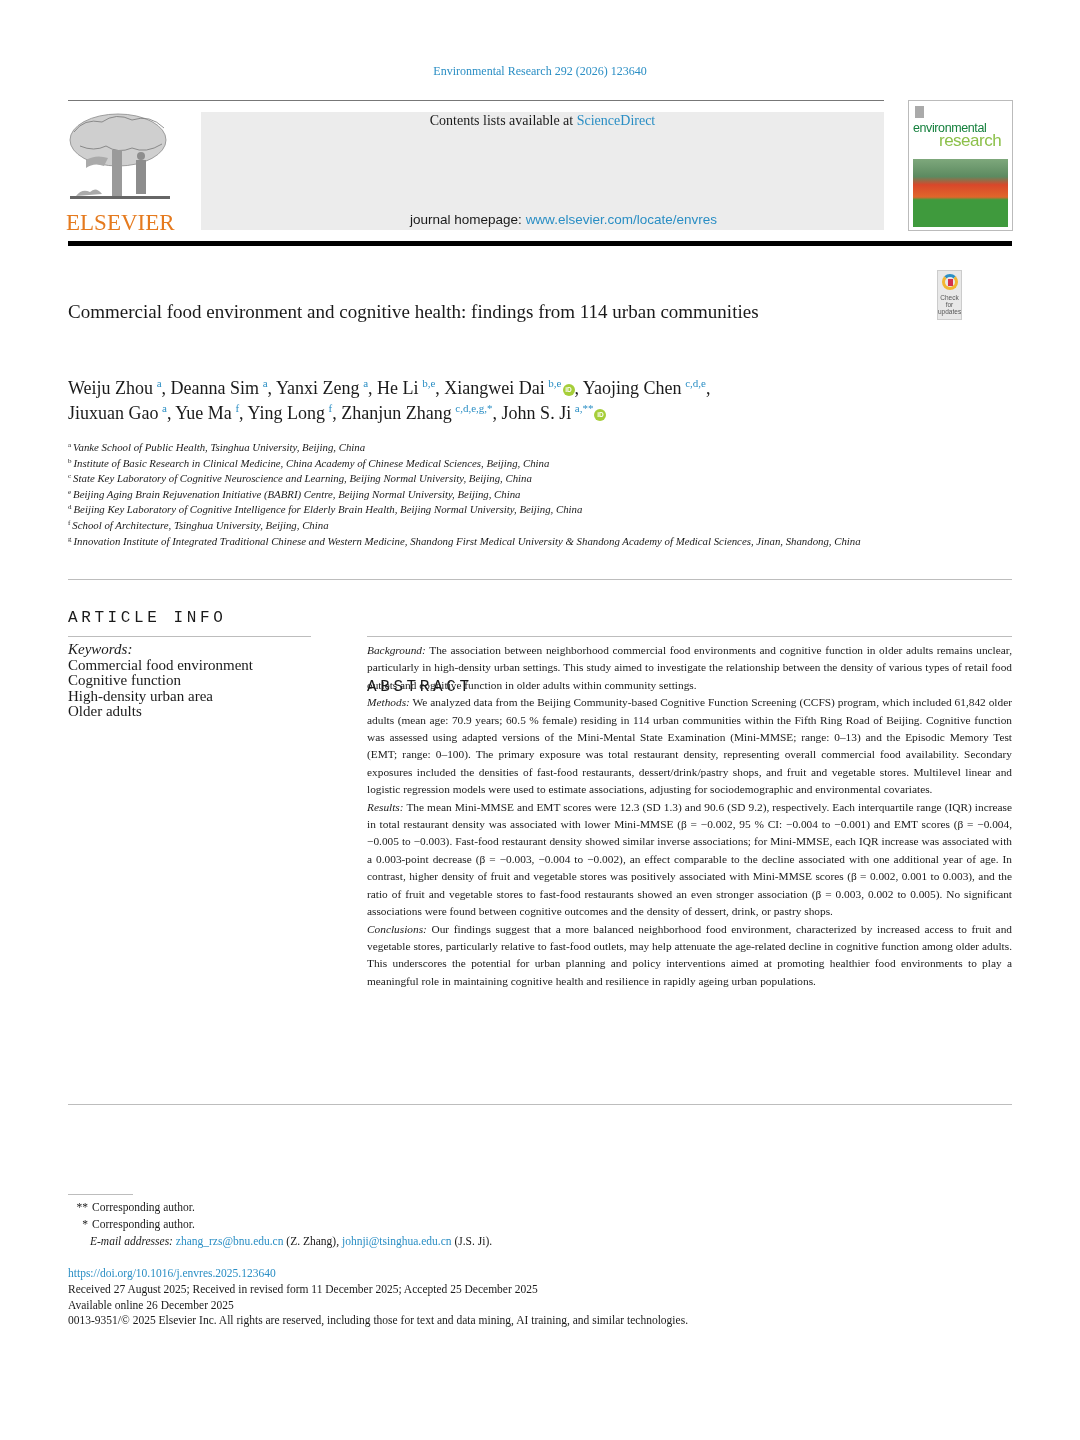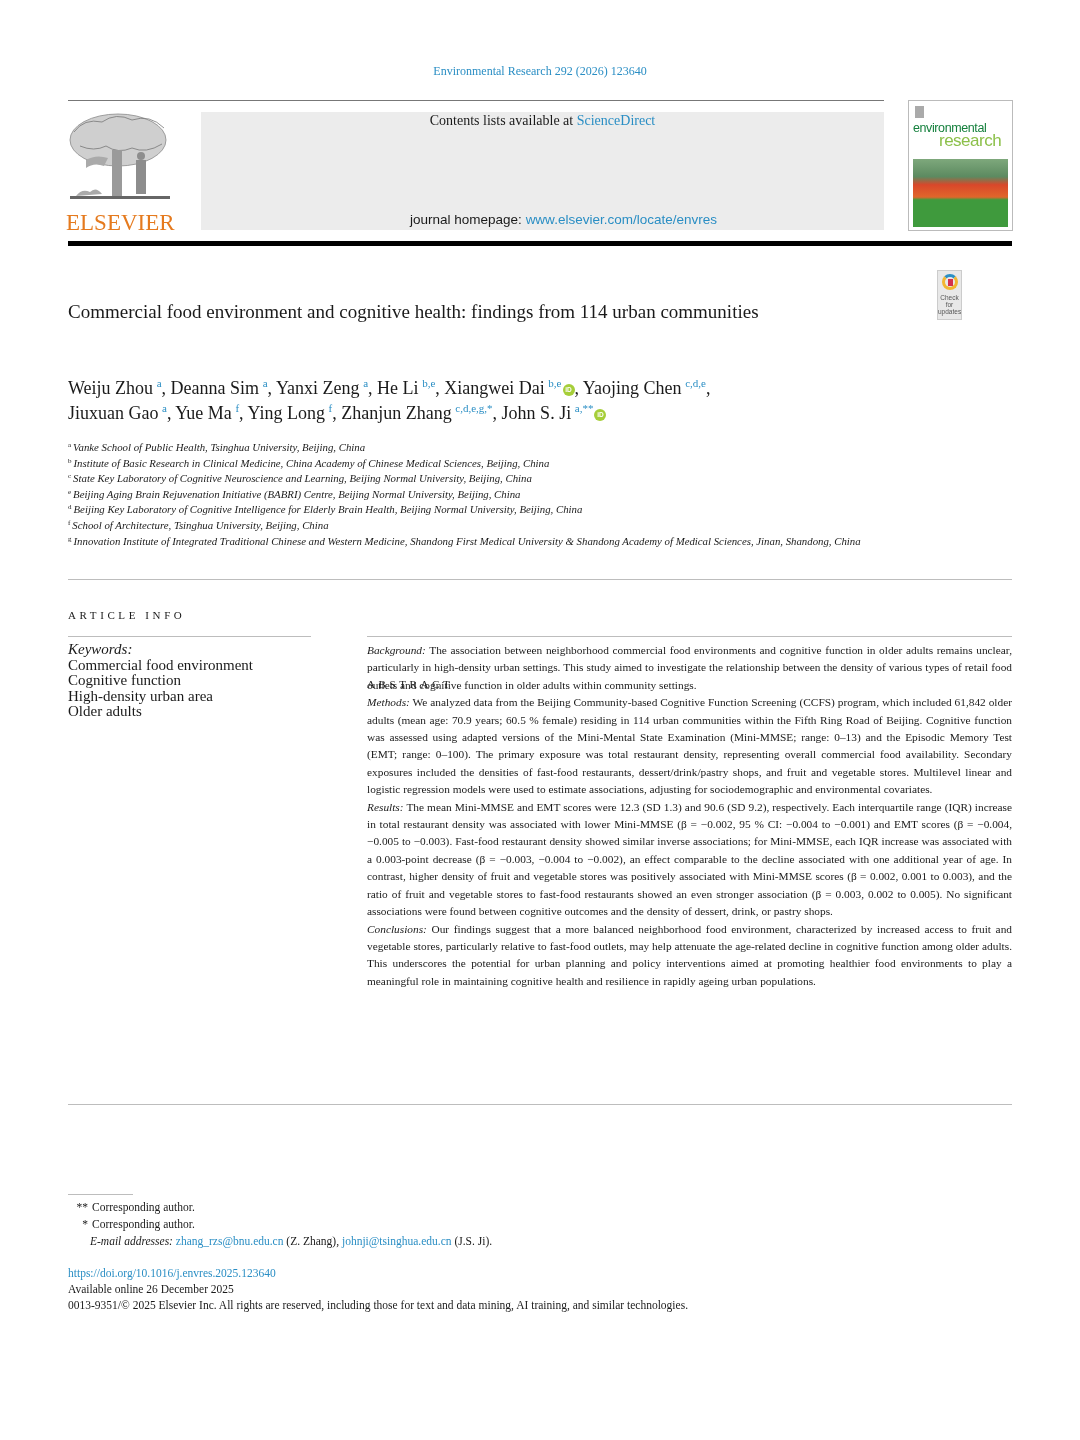--- a/index.html
+++ b/index.html
@@ -44,21 +44,21 @@
   #authors sup { font-size: 11px; color: #2a8ec4; vertical-align: 7px; line-height: 0; }
   .orcid { display: inline-block; width: 12px; height: 12px; border-radius: 50%; background: #a6ce39; color: #fff; font-family: "Liberation Sans", sans-serif; font-size: 6.5px; font-weight: bold; text-align: center; line-height: 12px; vertical-align: 2px; margin-left: 1px; }
 
   
   #affiliations { top: 440px; left: 68px; width: 820px; font-family: "Liberation Serif", serif; font-style: italic; font-size: 10.8px; line-height: 15.6px; }
   #affiliations sup { font-style: normal; font-size: 7px; vertical-align: 4px; line-height: 0; margin-right: 2px; }
 
   #mid-rule { top: 579px; left: 68px; width: 944px; height: 1px; background: #bdbdbd; }
 
   
-  .spaced-head { font-family: Liberation Serif, serif; font-size: 11px; letter-spacing: 3.6px; }
+  .spaced-head { font-family: Liberation Mono, monospace; font-size: 16px; letter-spacing: 3.6px; }
   #article-info-head { top: 609px; left: 68px; }
   #info-rule { top: 636px; left: 68px; width: 243px; height: 1px; background: #bdbdbd; }
   #keywords { top: 642px; left: 68px; width: 245px; font-family: "Liberation Serif", serif; font-size: 15px; line-height: 15.6px; }
   #keywords .kw-label { font-style: italic; }
 
   
   #abstract-head { top: 634px; left: 367px; margin-top: 44px; }
   #abstract-rule { top: 636px; left: 367px; width: 645px; height: 1px; background: #bdbdbd; }
   #abstract { top: 642px; left: 367px; width: 645px; font-family: "Liberation Serif", serif; font-size: 11.35px; line-height: 17.4px; text-align: justify; }
   #abstract p { margin: 0; }
@@ -166,15 +166,16 @@
   <div><span class="fn-mark">**</span><span>Corresponding author.</span></div>
   <div><span class="fn-mark">*</span><span>Corresponding author.</span></div>
   <div class="email-line">
     <span class="email-label">E-mail addresses:</span>
     <a class="link">zhang_rzs@bnu.edu.cn</a><span> (Z. Zhang), </span><a class="link">johnji@tsinghua.edu.cn</a><span> (J.S. Ji).</span>
   </div>
 </div>
 
 <div id="pubinfo" class="abs">
   <div><a class="link">https://doi.org/10.1016/j.envres.2025.123640</a></div>
+  <div>Received 27 August 2025; Received in revised form 11 December 2025; Accepted 25 December 2025</div>
   <div>Available online 26 December 2025</div>
   <div>0013-9351/© 2025 Elsevier Inc. All rights are reserved, including those for text and data mining, AI training, and similar technologies.</div>
 </div>
 
 </body></html>

